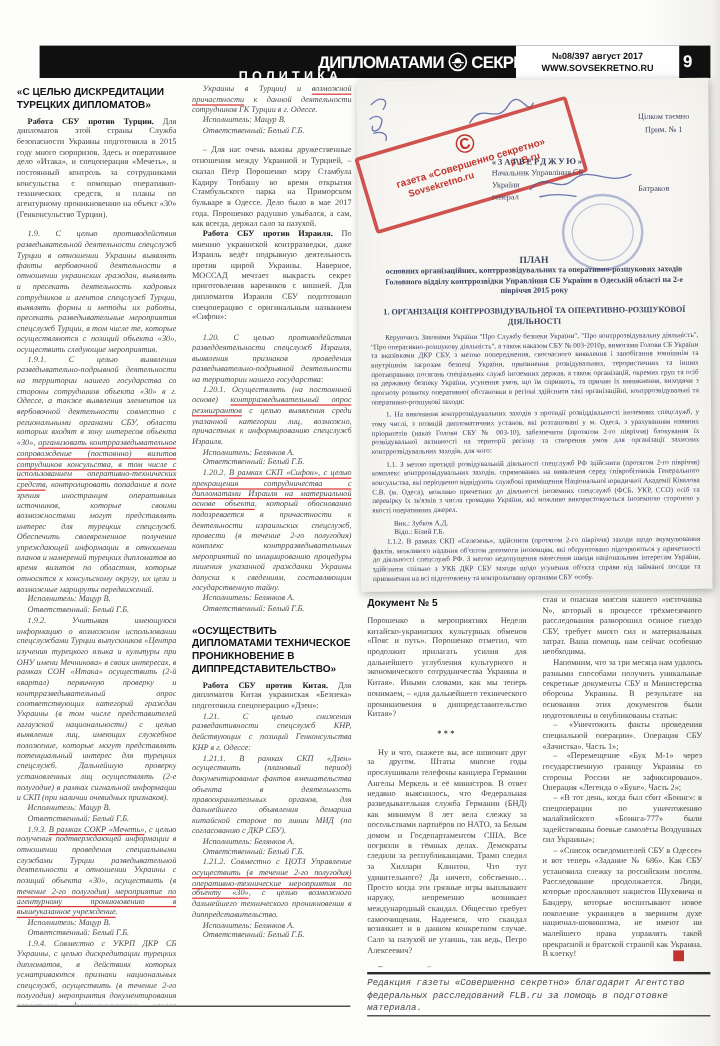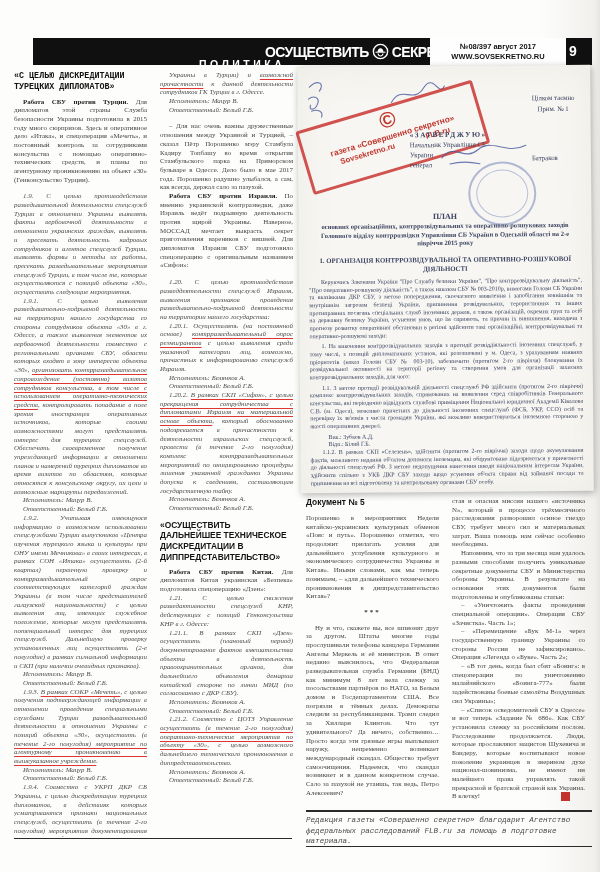--- a/index.html
+++ b/index.html
@@ -17,21 +17,21 @@
          font:bold 7.5px "Liberation Sans",sans-serif;line-height:9.5px;}
   .pagenum{position:absolute;left:521px;top:0;width:38px;height:27px;color:#fff;text-align:center;
            font:bold 14px/27px "Liberation Sans",sans-serif;}
   
   .col{position:absolute;top:71px;width:133px;height:766px;overflow:hidden;text-align:justify;
        font-size:6.9px;line-height:1.26;color:#454545;}
   #col1{left:14px;} #col2{left:160px;}
   #col3,#col4{top:497px;height:309px;}
   #col3{left:306px;} #col4{left:452px;}
   .blk-h{font:bold 8.4px/1.28 "Liberation Sans",sans-serif;color:#141414;margin:7px 0 5px;text-align:left;}
-  .col > .blk-h:first-child{margin-top:0;font-family:Liberation Mono, monospace;}
+  .col > .blk-h:first-child{margin-top:0;}
   .blk-p{margin:0;text-indent:9px;}
   .blk-p.noind{text-indent:0;}
   .blk-q{margin:0;text-indent:9px;font-style:italic;color:#4a4a4a;}
   .blk-exec{margin:0;text-indent:9px;font-style:italic;color:#4a4a4a;text-align:left;}
   .gap{margin-top:8px;}
   .lead{font-weight:bold;font-style:normal;color:#222;}
   .ul{text-decoration:underline;text-decoration-color:#e03434;text-underline-offset:2px;}
   .blk-stars{text-align:center;font-weight:bold;letter-spacing:2px;color:#333;margin:7px 0;}
   .blk-doclabel{font:bold 8.4px "Liberation Sans",sans-serif;color:#111;margin:0 0 7px;text-align:left;}
   
@@ -68,21 +68,21 @@
   .endsq{position:absolute;left:561px;top:792px;width:9px;height:9px;background:#c4322d;}
 </style>
 </head>
 <body>
 
 <div class="page">
 
   <div class="topbar">
     <span class="rubric">ПОЛИТИКА</span>
     <span class="brand">
-      <span>ОСУЩЕСТВИТЬ</span>
+      <span>ДИПЛОМАТАМИ</span>
       <svg class="spy" viewBox="0 0 20 20">
         <circle cx="10" cy="10" r="8.4" fill="none" stroke="#fff" stroke-width="1.6"></circle>
         <path d="M6.6 10.6c0-2.6 1.5-4.4 3.4-4.4s3.4 1.8 3.4 4.4z" fill="#fff"></path>
         <path d="M4.2 10.8h11.6" stroke="#fff" stroke-width="1.3"></path>
         <path d="M6.8 12.4c.7 1.9 1.9 3 3.2 3s2.5-1.1 3.2-3" fill="none" stroke="#fff" stroke-width="1.2"></path>
       </svg>
       <span>СЕКРЕТНО</span>
     </span>
     <span class="issue">
       <span>№08/397   август 2017</span>
@@ -112,21 +112,21 @@
       <p class="blk-exec">Ответственный: Белый Г.Б.</p>
       <p class="blk-p gap">– Для нас очень важны дружественные отношения между Украиной и Турцией, – сказал Пётр Порошенко мэру Стамбула Кадиру Топбашу во время открытия Стамбульского парка на Приморском бульваре в Одессе. Дело было в мае 2017 года. Порошенко радушно улыбался, а сам, как всегда, держал сало за пазухой.</p>
       <p class="blk-p"><span class="lead">Работа СБУ против Израиля.</span> По мнению украинской контрразведки, даже Израиль ведёт подрывную деятельность против щирой Украины. Наверное, МОССАД мечтает выкрасть секрет приготовления вареников с вишней. Для дипломатов Израиля СБУ подготовило спецоперацию с оригинальным названием «Сифон»:</p>
       <p class="blk-q gap"><span>1.20. С целью противодействия разведдеятельности спецслужб Израиля, выявления признаков проведения разведывательно-подрывной деятельности на территории нашего государства:</span></p>
       <p class="blk-q"><span>1.20.1. Осуществлять (на постоянной основе) </span><span class="ul">контрразведывательный опрос реэмигрантов</span><span> с целью выявления среди указанной категории лиц, возможно, причастных к информированию спецслужб Израиля.</span></p>
       <p class="blk-exec">Исполнитель: Белянков А.</p>
       <p class="blk-exec">Ответственный: Белый Г.Б.</p>
       <p class="blk-q"><span>1.20.2. </span><span class="ul">В рамках СКП «Сифон», с целью прекращения сотрудничества с дипломатами Израиля на материальной основе объекта</span><span>, который обоснованно подозревается в причастности к деятельности израильских спецслужб, провести (в течение 2-го полугодия) комплекс контрразведывательных мероприятий по инициированию процедуры лишения указанной гражданки Украины допуска к сведениям, составляющим государственную тайну.</span></p>
       <p class="blk-exec">Исполнитель: Белянков А.</p>
       <p class="blk-exec">Ответственный: Белый Г.Б.</p>
-      <div class="blk-h">«ОСУЩЕСТВИТЬ ДАЛЬНЕЙШЕЕ ТЕХНИЧЕСКОЕ ДИСКРЕДИТАЦИИ В ДИППРЕДСТАВИТЕЛЬСТВО»</div>
+      <div class="blk-h">«ОСУЩЕСТВИТЬ ДИПЛОМАТАМИ ТЕХНИЧЕСКОЕ ПРОНИКНОВЕНИЕ В ДИППРЕДСТАВИТЕЛЬСТВО»</div>
       <p class="blk-p"><span class="lead">Работа СБУ против Китая.</span> Для дипломатов Китая украинская «Безпека» подготовила спецоперацию «Дзен»:</p>
       <p class="blk-q"><span>1.21. С целью снижения разведактивности спецслужб КНР, действующих с позиций Генконсульства КНР в г. Одессе:</span></p>
       <p class="blk-q"><span>1.21.1. В рамках СКП «Дзен» осуществить (плановый период) документирование фактов вмешательства объекта в деятельность правоохранительных органов, для дальнейшего объявления демарша китайской стороне по линии МИД (по согласованию с ДКР СБУ).</span></p>
       <p class="blk-exec">Исполнитель: Белянков А.</p>
       <p class="blk-exec">Ответственный: Белый Г.Б.</p>
       <p class="blk-q"><span>1.21.2. Совместно с ЦОТЗ Управление </span><span class="ul">осуществить (в течение 2-го полугодия) оперативно-технические мероприятия по объекту «30»</span><span>, с целью возможного дальнейшего технического проникновения в диппредставительство.</span></p>
       <p class="blk-exec">Исполнитель: Белянков А.</p>
       <p class="blk-exec">Ответственный: Белый Г.Б.</p>
     </div>
   <div class="col" id="col3">

